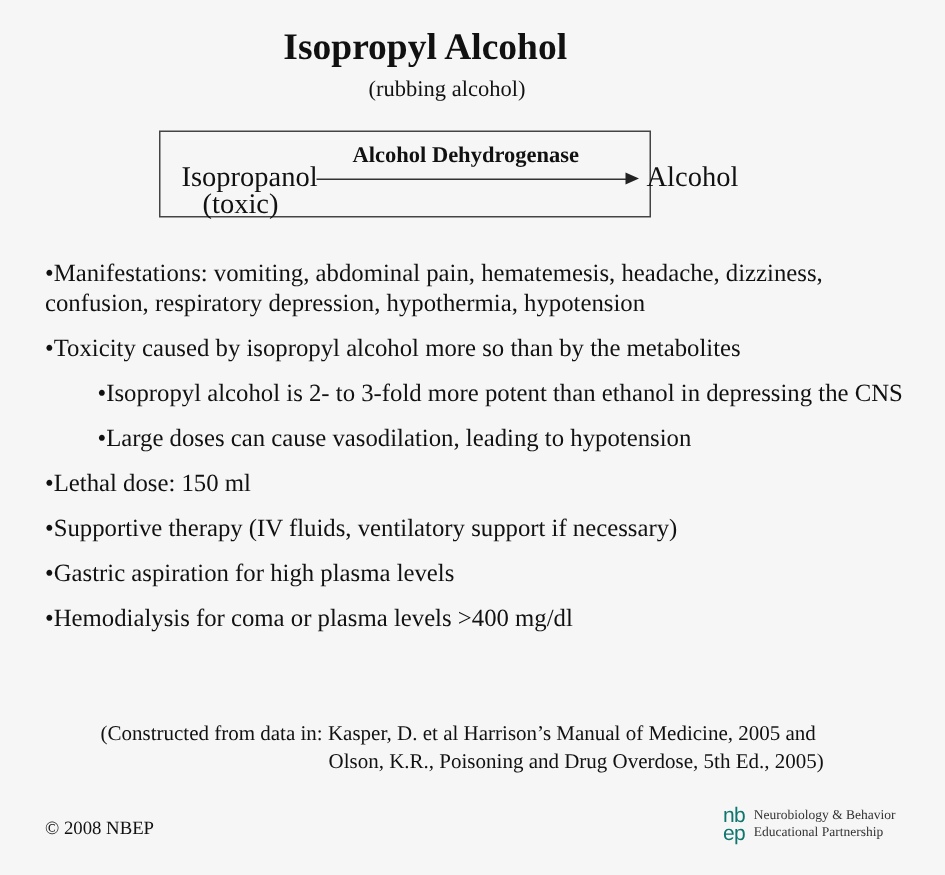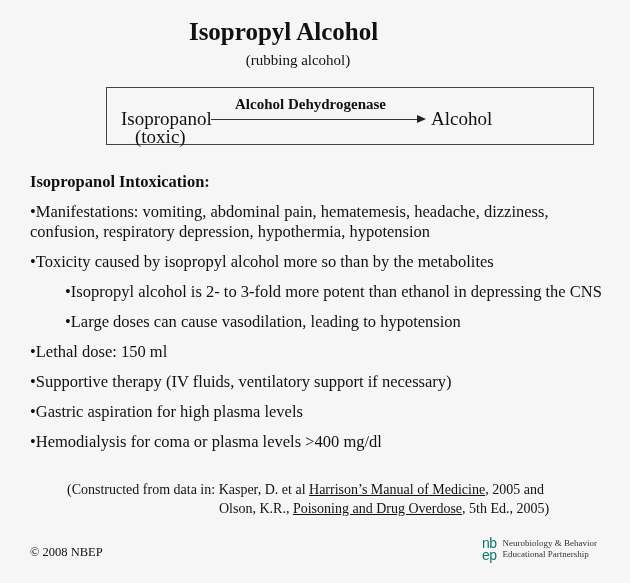--- a/index.html
+++ b/index.html
@@ -13,21 +13,21 @@
   .title {
     position: absolute; left: 0; width: 567px; top: 18px;
     text-align: center; font-weight: bold; font-size: 25px;
   }
   .subtitle {
     position: absolute; left: 0; width: 596px; top: 52px;
     text-align: center; font-size: 15px;
   }
   .reaction-box {
     position: absolute; left: 106px; top: 87px;
-    width: 488px; height: 58px;
+    width: 328px; height: 58px;
     border: 1px solid #444; box-sizing: border-box;
   }
   .substrate { position: absolute; left: 14px; top: 21px; font-size: 19px; line-height: 19px; }
   .substrate-note { position: absolute; left: 28px; top: 40px; font-size: 19px; line-height: 17px; }
   .enzyme { position: absolute; left: 128px; top: 8px; font-weight: bold; font-size: 15px; }
   .arrow-line { position: absolute; left: 104px; top: 31px; width: 208px; height: 1px; background: #333; }
   .arrow-head {
     position: absolute; left: 310px; top: 27px;
     width: 0; height: 0;
     border-top: 4.5px solid transparent; border-bottom: 4.5px solid transparent;
@@ -35,21 +35,21 @@
   }
   .product { position: absolute; left: 324px; top: 21px; font-size: 19px; line-height: 19px; }
   .content { position: absolute; left: 30px; top: 172px; width: 590px; font-size: 16.5px; }
   .heading { font-weight: bold; font-size: 16.5px; margin: 0 0 10px 0; }
   .bullet { margin: 0 0 10px 0; line-height: 20px; }
   .sub-bullet { margin: 0 0 10px 35px; line-height: 20px; }
   .citation {
     position: absolute; left: 67px; top: 480px; font-size: 14px; line-height: 19px;
   }
   .citation .line2 { padding-left: 152px; }
-  .u { text-decoration: underline; }
+  .u { }
   .copyright { position: absolute; left: 30px; top: 545px; font-size: 12.5px; }
   .logo { position: absolute; left: 482px; top: 537px; display: flex; align-items: center; }
   .logo-mark {
     font-family: "Liberation Sans", sans-serif; color: #0f766e;
     font-size: 14px; line-height: 12px; letter-spacing: -0.5px; margin-right: 6px;
   }
   .logo-text { font-size: 9px; line-height: 11px; color: #333; }
 </style>
 </head>
 <body>
@@ -60,21 +60,20 @@
 <div class="reaction-box">
   <div class="substrate">Isopropanol</div>
   <div class="substrate-note">(toxic)</div>
   <div class="enzyme">Alcohol Dehydrogenase</div>
   <div class="arrow-line"></div>
   <div class="arrow-head"></div>
   <div class="product">Alcohol</div>
 </div>
 
 <div class="content">
-  <div class="heading">Isopropanol Intoxication:</div>
   <div class="bullet">•Manifestations: vomiting, abdominal pain, hematemesis, headache, dizziness, confusion, respiratory depression, hypothermia, hypotension</div>
   <div class="bullet">•Toxicity caused by isopropyl alcohol more so than by the metabolites</div>
   <div class="sub-bullet">•Isopropyl alcohol is 2- to 3-fold more potent than ethanol in depressing the CNS</div>
   <div class="sub-bullet">•Large doses can cause vasodilation, leading to hypotension</div>
   <div class="bullet">•Lethal dose: 150 ml</div>
   <div class="bullet">•Supportive therapy (IV fluids, ventilatory support if necessary)</div>
   <div class="bullet">•Gastric aspiration for high plasma levels</div>
   <div class="bullet">•Hemodialysis for coma or plasma levels &gt;400 mg/dl</div>
 </div>
 

